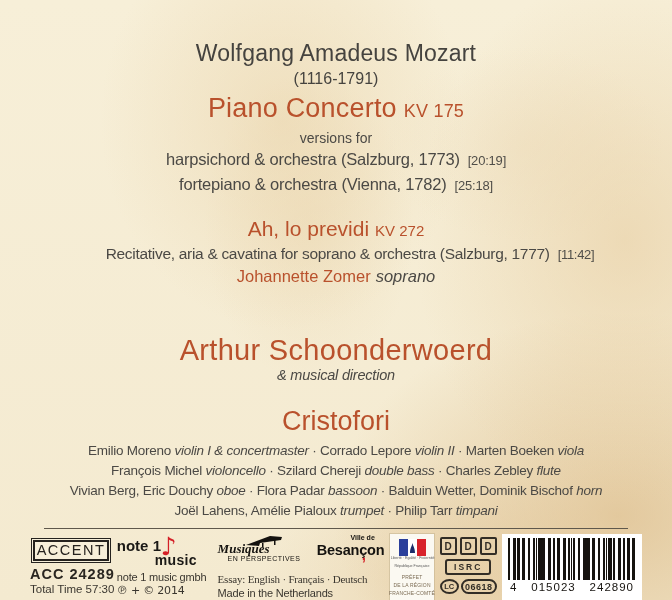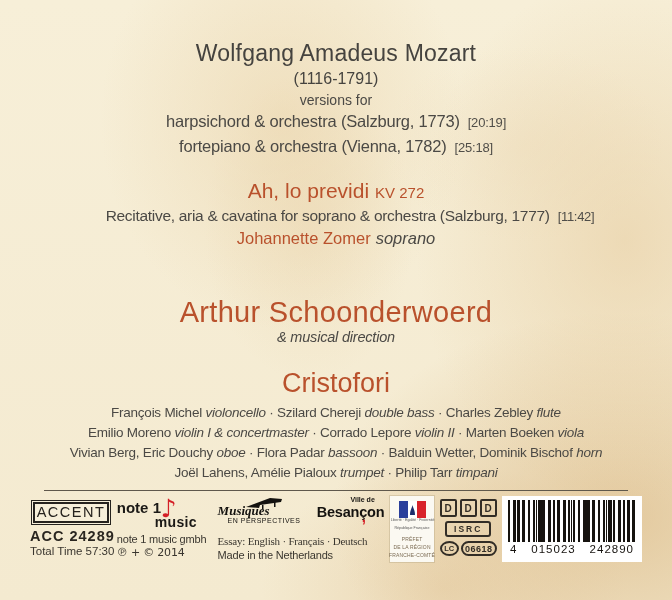--- a/index.html
+++ b/index.html
@@ -104,20 +104,23 @@
   .bdigits{display:flex;justify-content:space-between;padding:1px 2px 0;font-size:11.5px;color:#16130f;letter-spacing:1px;}
 </style>
 </head>
 <body>
 
 <div class="page">
 
   <div class="composer">Wolfgang Amadeus Mozart</div>
   <div class="dates">(1116-1791)</div>
 
+  <div class="work1-title orange">
+    <span>Piano Concerto</span><span class="kv">KV 175</span>
+  </div>
   <div class="versions-label">versions for</div>
   <div class="version-line">
     <span>harpsichord &amp; orchestra (Salzburg, 1773)</span><span class="dur">[20:19]</span>
   </div>
   <div class="version-line">
     <span>fortepiano &amp; orchestra (Vienna, 1782)</span><span class="dur">[25:18]</span>
   </div>
 
   <div class="work2-title orange">
     <span>Ah, lo previdi</span><span class="kv2">KV 272</span>
@@ -127,22 +130,22 @@
   </div>
   <div class="soloist">
     <span class="orange">Johannette Zomer</span><i class="role">soprano</i>
   </div>
 
   <div class="director-name orange">Arthur Schoonderwoerd</div>
   <div class="dir-line2"><i>&amp; musical direction</i></div>
 
   <div class="ens-name orange">Cristofori</div>
   <div class="ens-lines">
+    <div class="ens-line"><span>Emilio Moreno </span><i>violin I &amp; concertmaster</i><span> · </span><span>Corrado Lepore </span><i>violin II</i><span> · </span><span>Marten Boeken </span><i>viola</i></div>
     <div class="ens-line"><span>François Michel </span><i>violoncello</i><span> · </span><span>Szilard Chereji </span><i>double bass</i><span> · </span><span>Charles Zebley </span><i>flute</i></div>
-    <div class="ens-line"><span>Emilio Moreno </span><i>violin I &amp; concertmaster</i><span> · </span><span>Corrado Lepore </span><i>violin II</i><span> · </span><span>Marten Boeken </span><i>viola</i></div>
     <div class="ens-line"><span>Vivian Berg, Eric Douchy </span><i>oboe</i><span> · </span><span>Flora Padar </span><i>bassoon</i><span> · </span><span>Balduin Wetter, Dominik Bischof </span><i>horn</i></div>
     <div class="ens-line"><span>Joël Lahens, Amélie Pialoux </span><i>trumpet</i><span> · </span><span>Philip Tarr </span><i>timpani</i></div>
   </div>
 
   <div class="divider"></div>
 
   <div class="footer">
 
     <div class="accent-col">
       <div class="accent-box">

